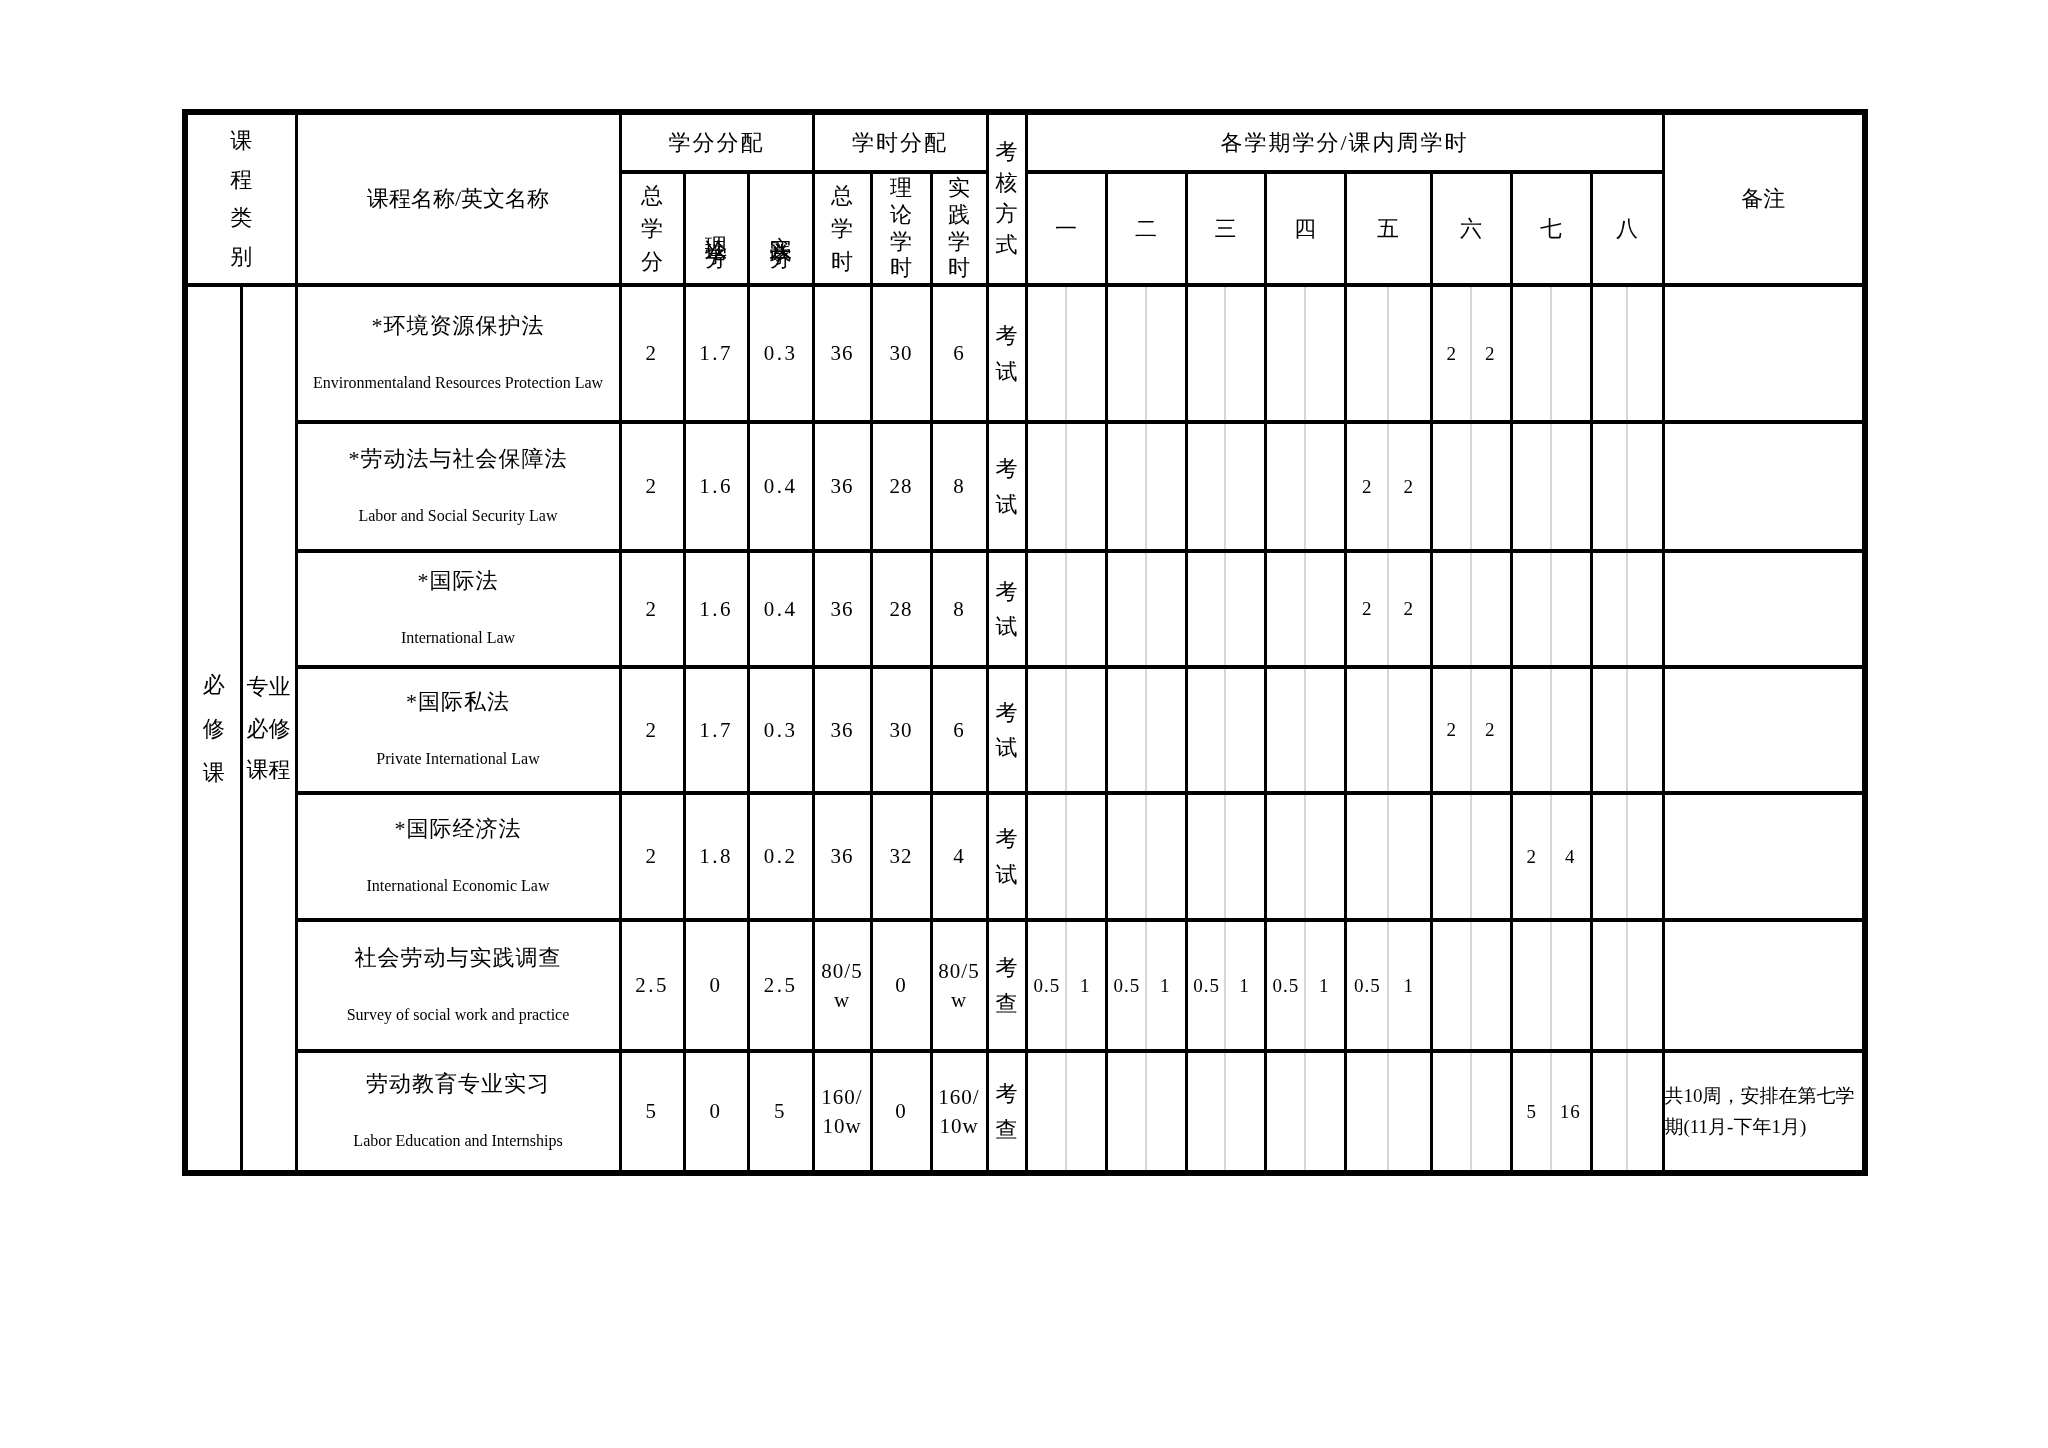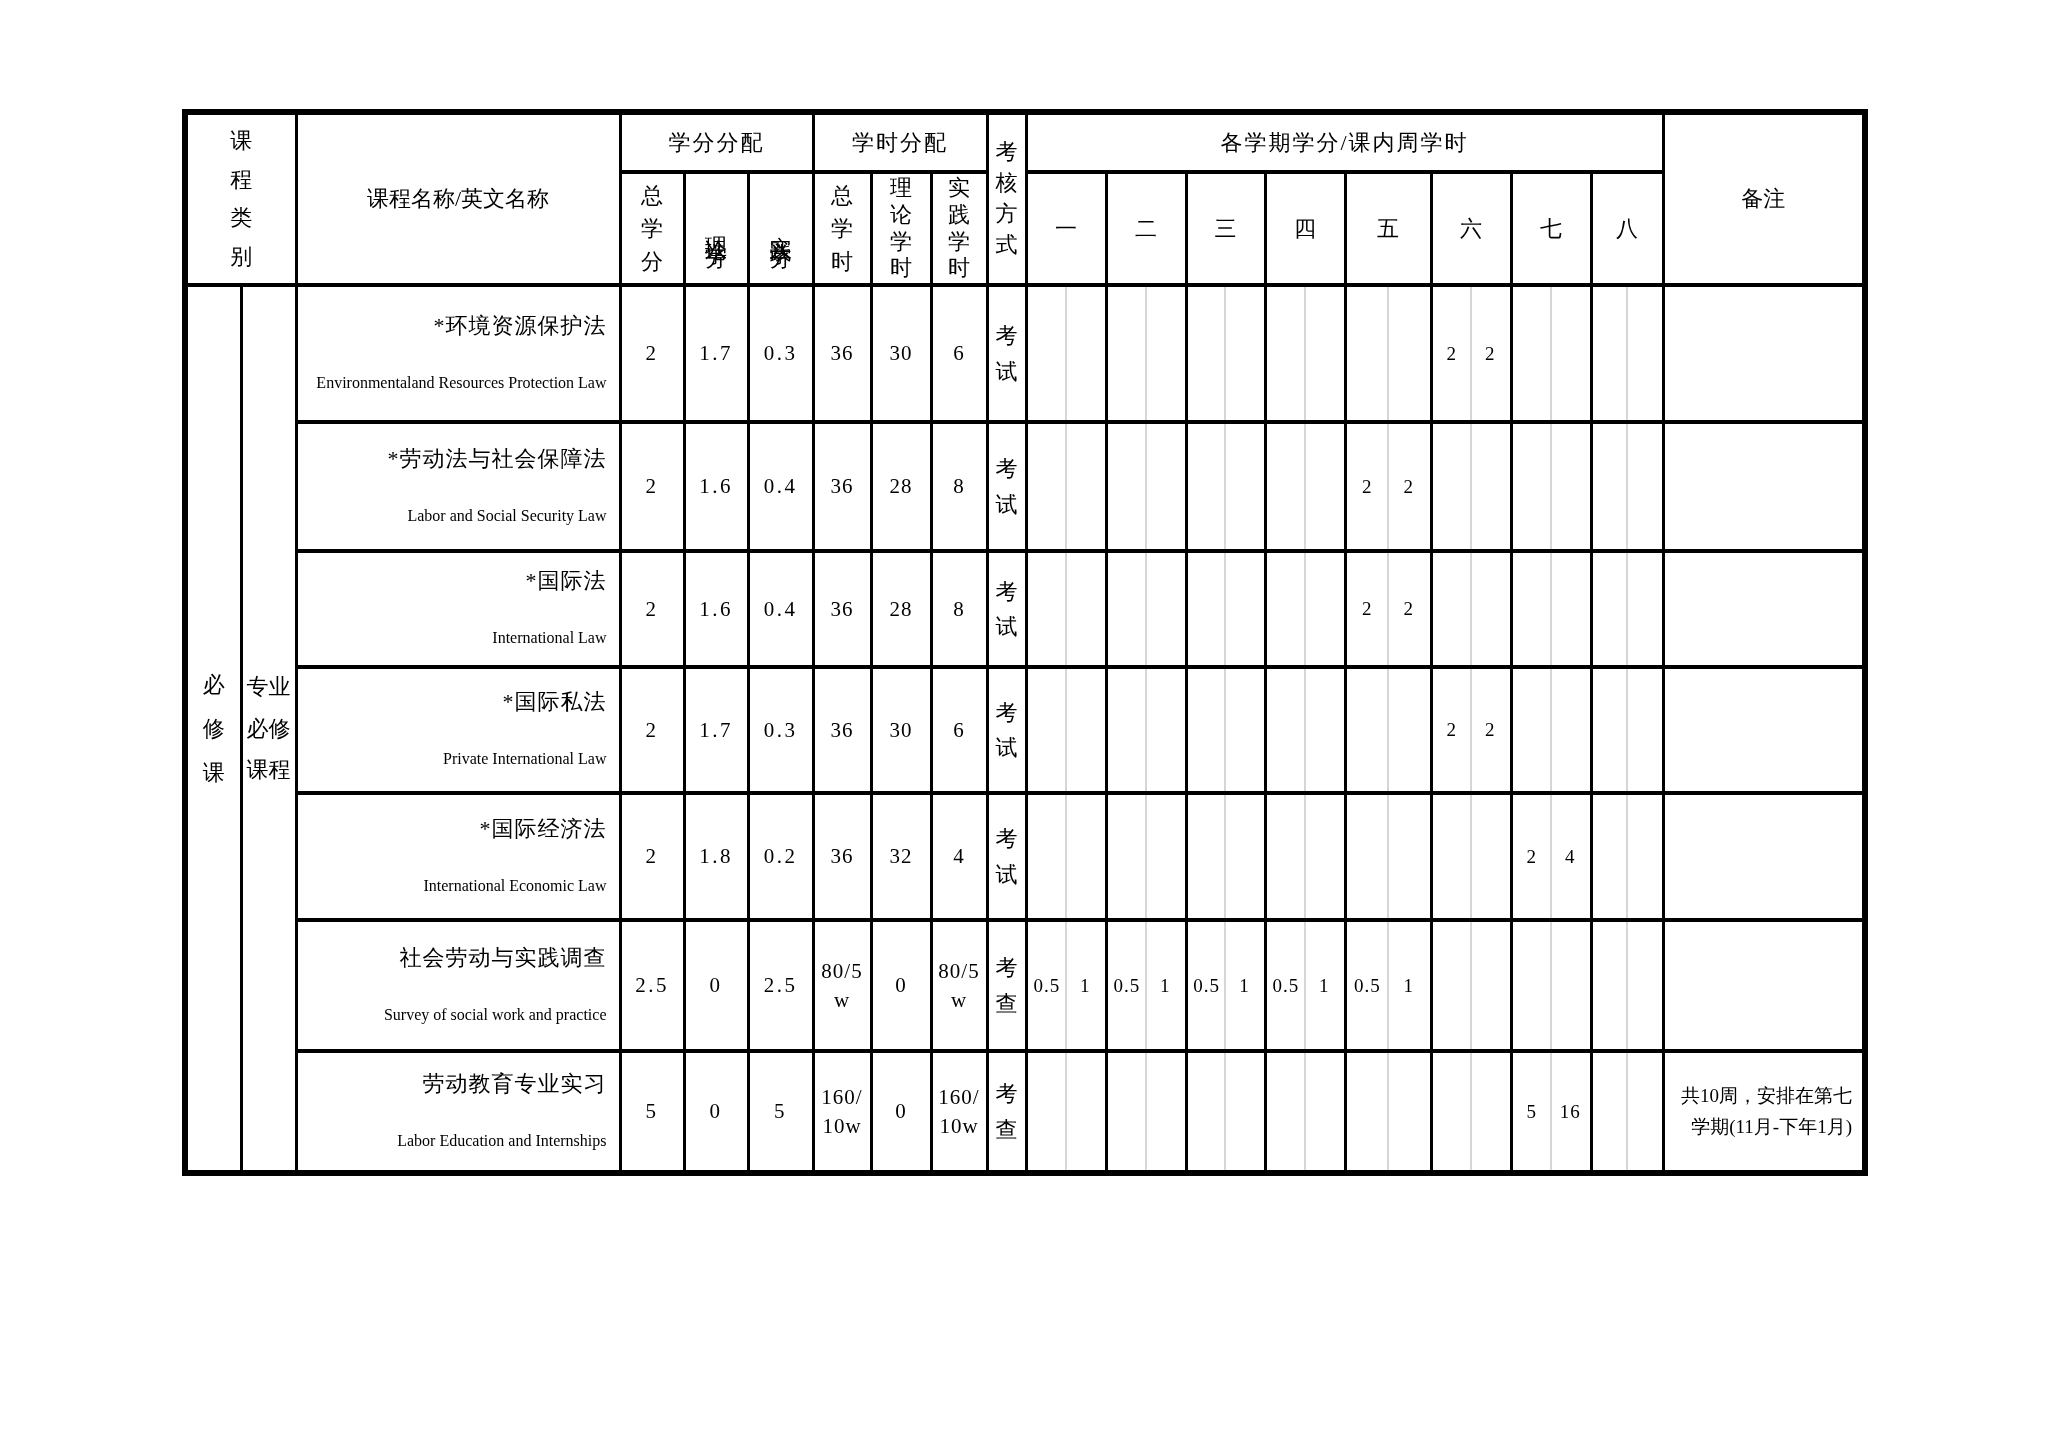--- a/index.html
+++ b/index.html
@@ -23,34 +23,34 @@
   .lh-tight{line-height:1.22}
   .cat1{margin:0 auto;word-break:break-all;width:24px;line-height:2.0;text-align:center}
   .cathdr{margin:0 auto;word-break:break-all;width:24px;line-height:1.75;text-align:center}
   .cat2{width:46px;margin:0 auto;word-break:break-all;line-height:1.9;text-align:center}
   .vwrap{
     writing-mode:vertical-rl;text-orientation:upright;
     height:86px;line-height:26px;letter-spacing:4px;
     display:inline-block;text-align:center;
   }
   .vs2{line-height:1.6}
-  .name-cell{text-align:right;padding:12px 12px 14px}
+  .name-cell{text-align:center;padding:12px 12px 14px}
   .cn{font-size:22px;letter-spacing:1px}
   .en{font-size:16px;margin-top:30px;line-height:1.45}
   .num{font-size:21px;letter-spacing:2.5px}
   .hours{font-size:21px;letter-spacing:1px;line-height:1.35;word-break:break-all;padding:0 5px}
   td.sem{
     background:linear-gradient(to right,
       transparent 0,transparent calc(50% - .5px),
       #adadad calc(50% - .5px),#adadad calc(50% + .5px),
       transparent calc(50% + .5px));
   }
   .semwrap{display:flex;width:100%}
   .semwrap span{flex:1 1 50%;font-size:19px;letter-spacing:1px}
-  .remark-cell{text-align:right;font-size:19px;line-height:1.58;padding:8px 10px}
+  .remark-cell{text-align:left;font-size:19px;line-height:1.58;padding:8px 0}
 </style>
 </head>
 <body>
 
 <div id="tablewrap">
   <table>
     <colgroup>
       <col style="width:56px">
         <col style="width:55px">
         <col style="width:324px">

